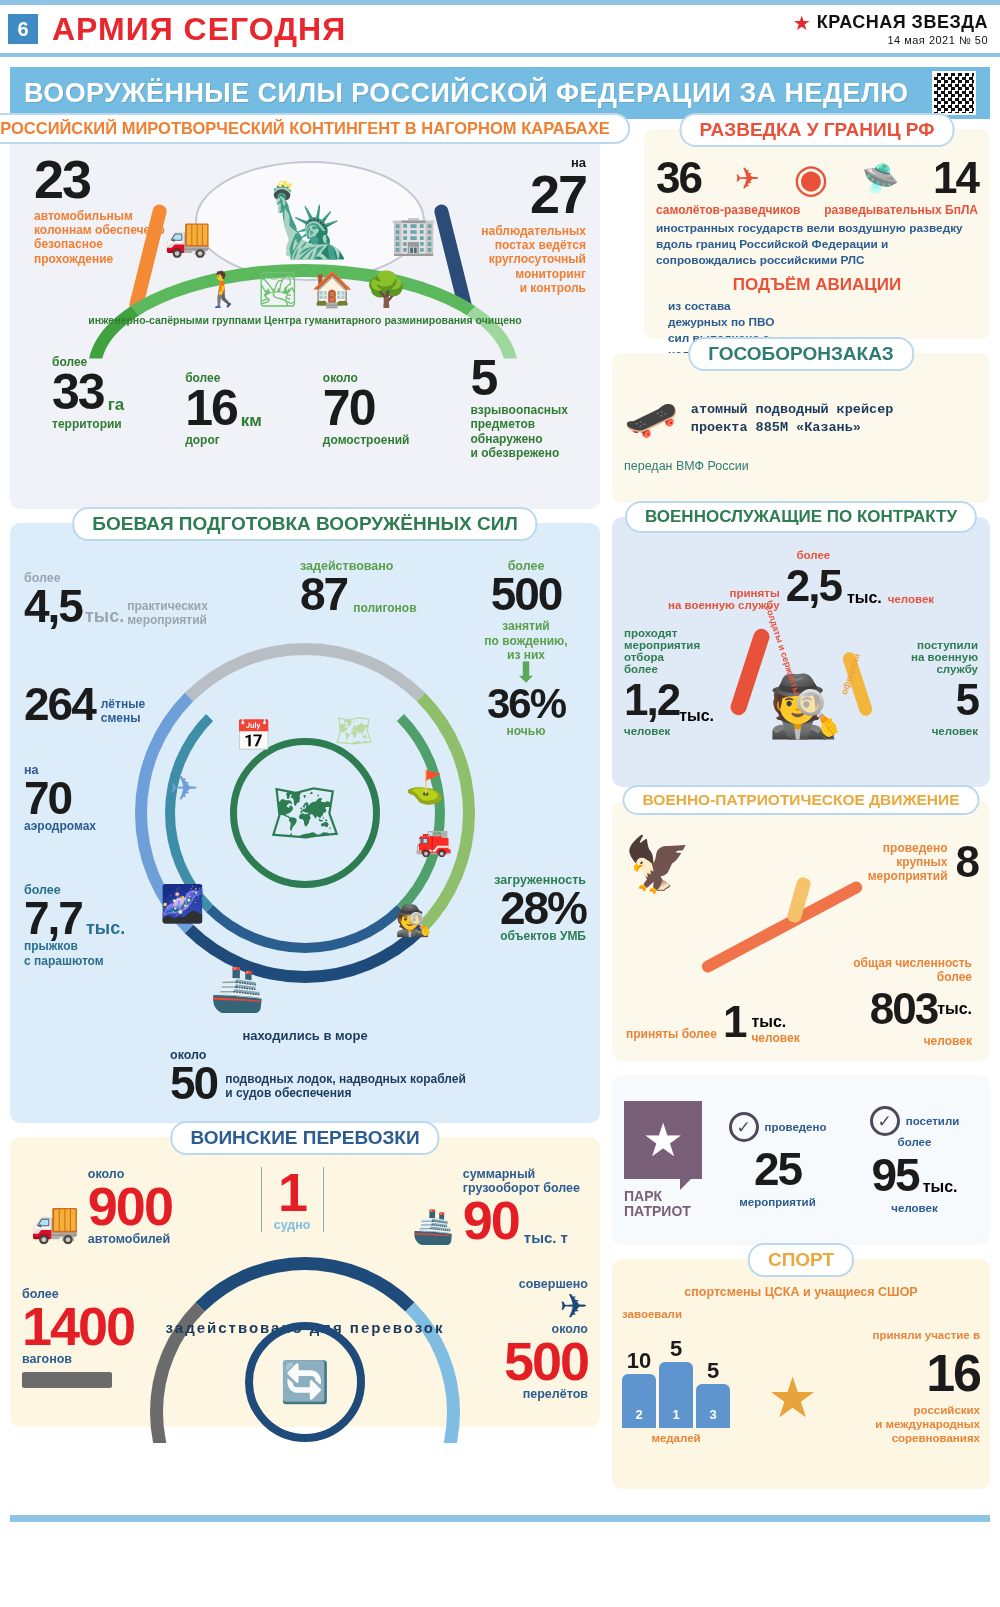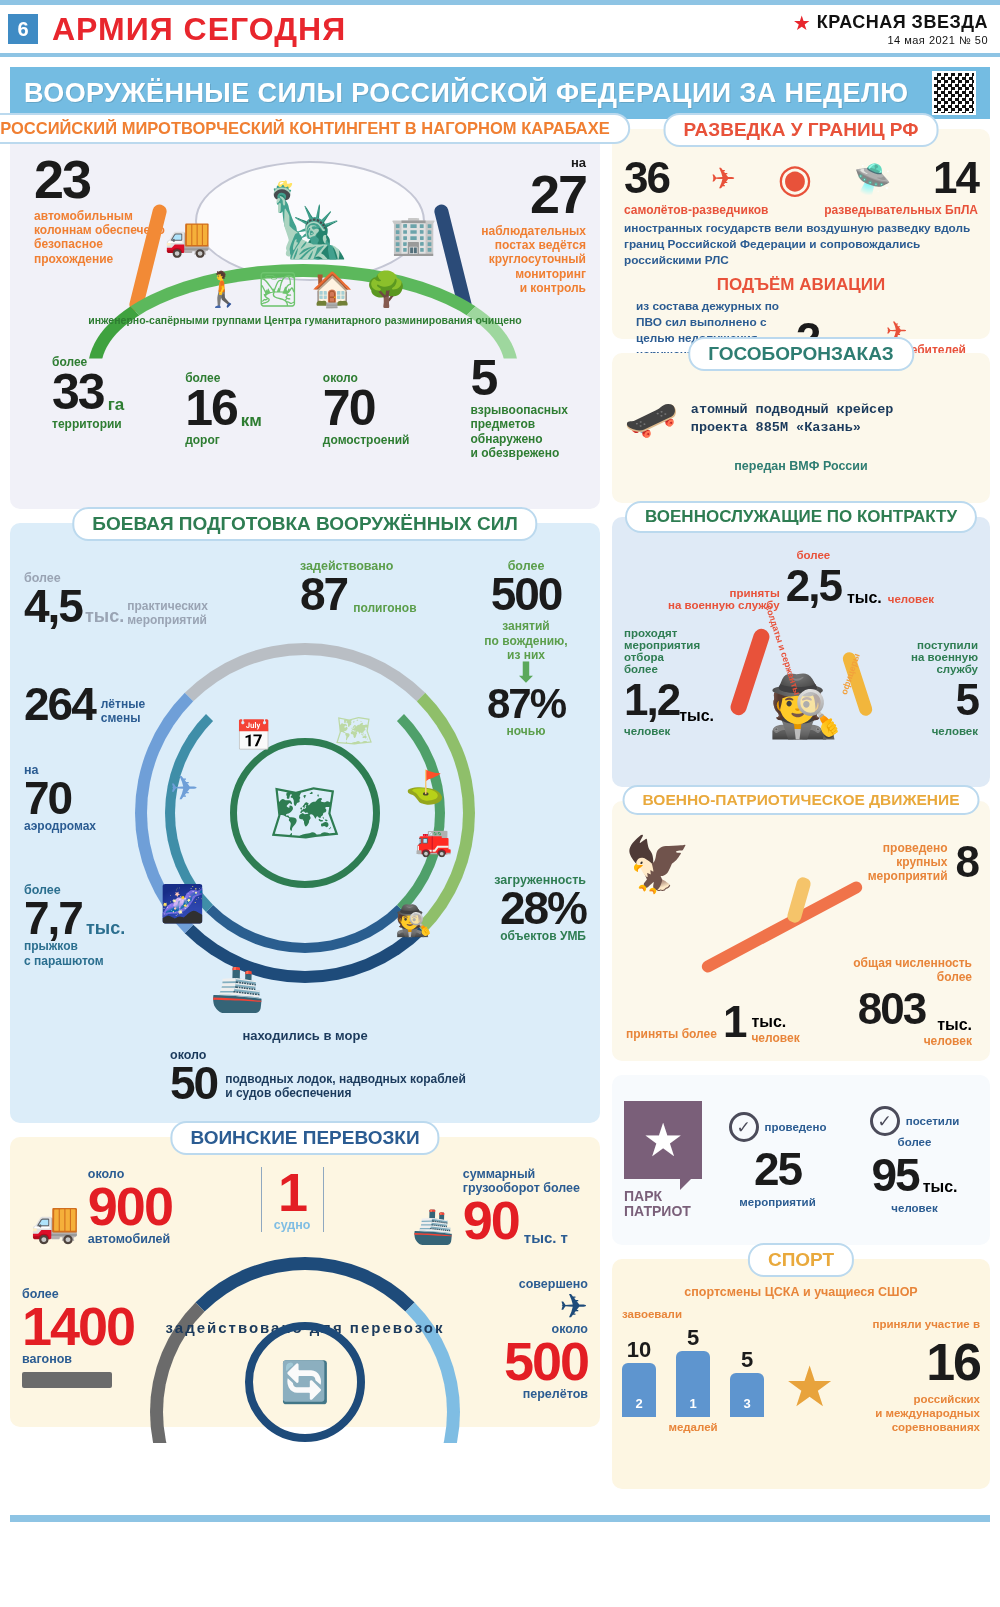--- a/index.html
+++ b/index.html
@@ -152,40 +152,40 @@
       width: 310px; height: 310px; border-radius: 50%; border: 13px solid transparent;
       border-top-color: #1E4B7A; border-left-color: #6B6B6B; border-right-color: #7FBDE3;
       clip-path: inset(0 0 40% 0); }
   .tr-label { position: absolute; left: 50%; top: 182px; transform: translateX(-50%);
       font-size: 15px; font-weight: bold; color: #1B3A5C; white-space: nowrap; letter-spacing: 2px; }
   .tr-center { position: absolute; left: 50%; top: 185px; transform: translateX(-50%);
       width: 120px; height: 120px; border: 8px solid #1E4B7A; border-radius: 50%;
       display: flex; align-items: center; justify-content: center; font-size: 40px; color: #1E4B7A; }
 
   
-  #recon { height: 210px; padding: 24px 12px 8px 12px; }
+  #recon { height: 210px; padding: 24px 12px 8px 12px; margin-left: 32px; }
   .rc-row { display: flex; align-items: center; justify-content: space-between; }
   .rc-num { font-size: 44px; font-weight: bold; color: #1B1B1B; letter-spacing: -2px; }
   .rc-lbl { font-size: 12px; font-weight: bold; color: #E8523A; }
   .rc-body { font-size: 11.8px; font-weight: bold; color: #2B5C92; line-height: 1.35; margin-top: 4px; }
   .rc-sub { text-align: center; color: #E8523A; font-size: 17px; font-weight: bold; margin-top: 6px; }
   .radar { font-size: 40px; color: #E8523A; }
   .plane-r { font-size: 30px; color: #E8523A; }
   .av-wrap { display: flex; align-items: center; gap: 8px; padding: 4px 12px 0 12px; }
   .av-text { font-size: 11.8px; font-weight: bold; color: #2B5C92; line-height: 1.35; }
   .av-num { font-size: 46px; font-weight: bold; color: #1B1B1B; letter-spacing: -2px; }
   .av-cap { font-size: 12px; font-weight: bold; color: #E8523A; }
   .av-foot { text-align: center; font-size: 12px; font-weight: bold; color: #2B5C92; margin-top: 4px;
      padding-bottom: 10px; }
 
   #gos { height: 150px; padding: 28px 12px 8px 12px; }
   .gos-row { display: flex; align-items: center; gap: 12px; margin-top: 12px; }
   .sub-icon { font-size: 44px; color: #3E8E9C; }
   .gos-text { font-size: 13.5px; font-weight: bold; color: #1B3A5C; line-height: 1.3; font-family: Liberation Mono, monospace; }
-  .gos-foot { text-align: center; font-size: 12.5px; font-weight: bold; color: #2E7D72; margin-top: 14px; }
+  .gos-foot { font-size: 12.5px; font-weight: normal; color: #2E7D72; margin-top: 14px; }
 
   #contract { height: 270px; padding: 26px 12px 8px 12px; }
   .ctr-num { font-size: 44px; font-weight: bold; color: #1B1B1B; letter-spacing: -2px; }
   .ctr-lbl { font-size: 11.5px; font-weight: bold; }
   .ctr-red { color: #E8523A; }
   .ctr-green { color: #2E7D52; }
 
   #patriot { height: 260px; padding: 26px 12px 8px 12px; }
   .pt-num { font-size: 44px; font-weight: bold; color: #1B1B1B; letter-spacing: -2px; }
   .pt-lbl { font-size: 12px; font-weight: bold; color: #E8853A; }
@@ -358,21 +358,21 @@
           </div>
         </div>
 
         <div class="ct-stat" style="right:14px;top:36px;text-align:center;width:120px">
           <div class="pre" style="color:#5B9E4B">более</div>
           <div class="num">500</div>
           <div class="cap" style="color:#5B9E4B;white-space:pre-line;margin-top:4px">занятий
 по вождению,
 из них</div>
           <div style="font-size:28px;color:#5BA85B;line-height:0.8">⬇</div>
-          <div class="num" style="font-size:42px">87%</div>
+          <div class="num" style="font-size:42px">36%</div>
           <div class="cap" style="color:#5B9E4B">ночью</div>
         </div>
 
         <div class="ct-stat" style="left:14px;top:160px">
           <div style="display:flex;align-items:flex-end;gap:6px">
             <span class="num">264</span>
             <span class="cap" style="color:#2B5C92;white-space:pre-line">лётные
 смены</span>
           </div>
         </div>
@@ -561,21 +561,21 @@
             <div class="pt-num">8</div>
           </div>
         </div>
 
         <div style="position:absolute;left:80px;top:120px;width:180px;height:12px;background:#F0734A;border-radius:6px;transform:rotate(-28deg)"></div>
         <div style="position:absolute;left:180px;top:76px;width:14px;height:46px;background:#F5C46A;border-radius:6px;transform:rotate(16deg)"></div>
 
         <div style="position:absolute;right:18px;top:155px;text-align:right">
           <div class="pt-lbl" style="white-space:pre-line">общая численность
 более</div>
-          <div style="display:flex;align-items:flex-end;gap:12px;justify-content:flex-end">
+          <div style="display:flex;align-items:center;gap:0;justify-content:flex-end">
             <span class="pt-num">803</span>
             <span style="font-size:16px;font-weight:bold">тыс.</span>
           </div>
           <div class="pt-lbl">человек</div>
         </div>
 
         <div style="position:absolute;left:14px;bottom:14px;display:flex;align-items:flex-end;gap:6px">
           <span class="pt-lbl" style="padding-bottom:6px">приняты более</span>
           <span class="pt-num">1</span>
           <div style="padding-bottom:2px">
@@ -613,21 +613,21 @@
         </div>
       </div>
 
       <div class="panel bg-lcream" id="sport">
         <div class="panel-title t-gold">СПОРТ</div>
         <div class="sp-head">спортсмены ЦСКА и учащиеся СШОР</div>
 
         <div style="display:flex;align-items:flex-end;justify-content:space-between;margin-top:8px">
           <div>
             <div class="sp-cap">завоевали</div>
-            <div style="display:flex;align-items:flex-end;gap:20px;margin-top:4px">
+            <div style="display:flex;align-items:flex-end;gap:3px;margin-top:15px">
               <div style="text-align:center">
                 <div style="font-size:22px;font-weight:bold;color:#1B1B1B">10</div>
                 <div class="podium" style="height:54px">2</div>
               </div>
               <div style="text-align:center">
                 <div style="font-size:22px;font-weight:bold;color:#1B1B1B">5</div>
                 <div class="podium" style="height:66px">1</div>
               </div>
               <div style="text-align:center">
                 <div style="font-size:22px;font-weight:bold;color:#1B1B1B">5</div>

